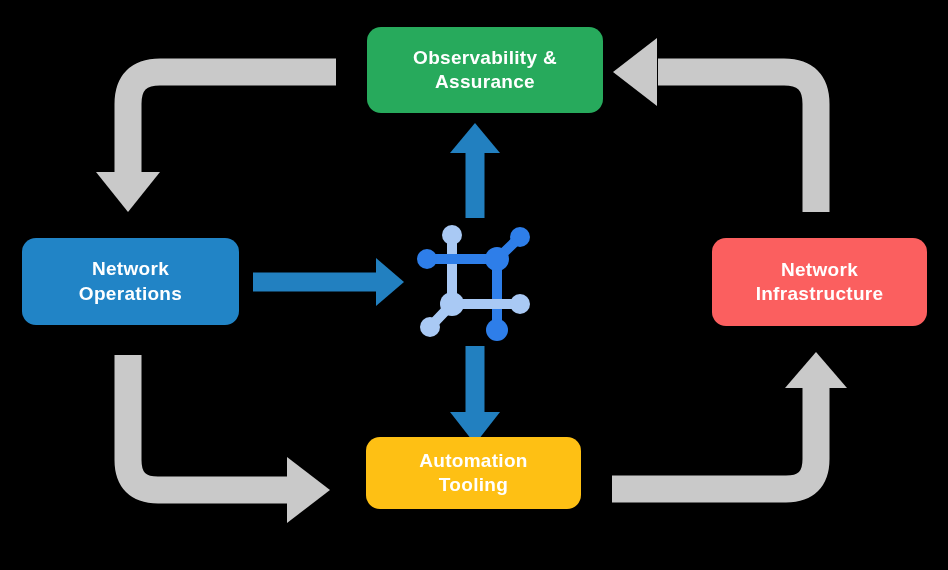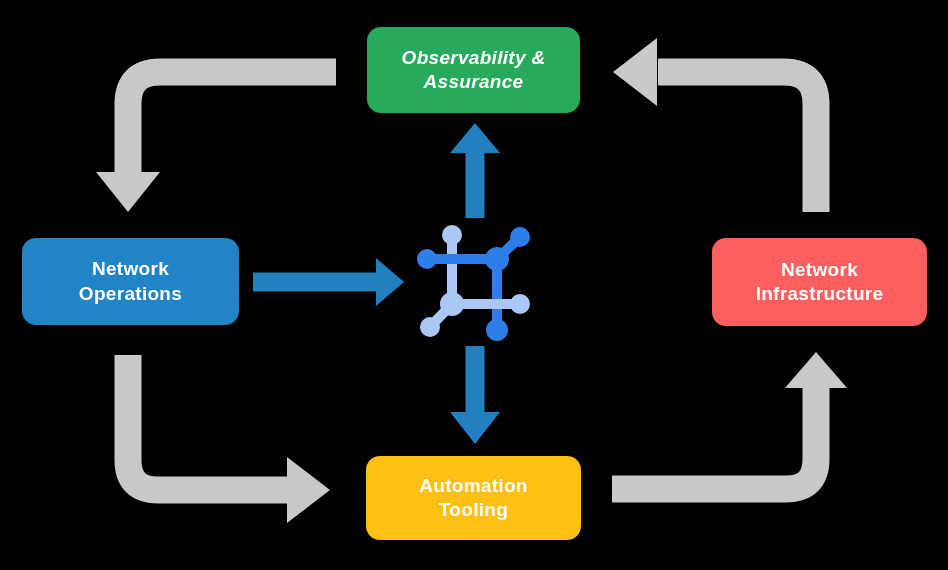--- a/index.html
+++ b/index.html
@@ -30,24 +30,24 @@
     align-items: center;
     justify-content: center;
     text-align: center;
     color: #ffffff;
     font-size: 19px;
     font-weight: 700;
     line-height: 1.28;
     letter-spacing: 0.3px;
     white-space: pre-line;
   }
-  .node-observability   { left: 367px; top: 27px;  width: 213px; height: 86px; font-style: italic; }
+  .node-observability   { left: 367px; top: 27px;  width: 236px; height: 86px; }
   .node-operations      { left: 22px;  top: 238px; width: 217px; height: 87px; }
   .node-infrastructure  { left: 712px; top: 238px; width: 215px; height: 88px; }
-  .node-automation      { left: 366px; top: 456px; width: 215px; height: 84px; }
+  .node-automation      { left: 366px; top: 437px; width: 215px; height: 72px; }
   .node-label { display: block; padding: 0 8px; }
 </style>
 </head>
 <body>
 
 <div class="stage">
 
   <svg class="diagram-svg" viewBox="0 0 948 570">
 
     <g style="stroke: rgb(201, 201, 201); fill: rgb(201, 201, 201);">

